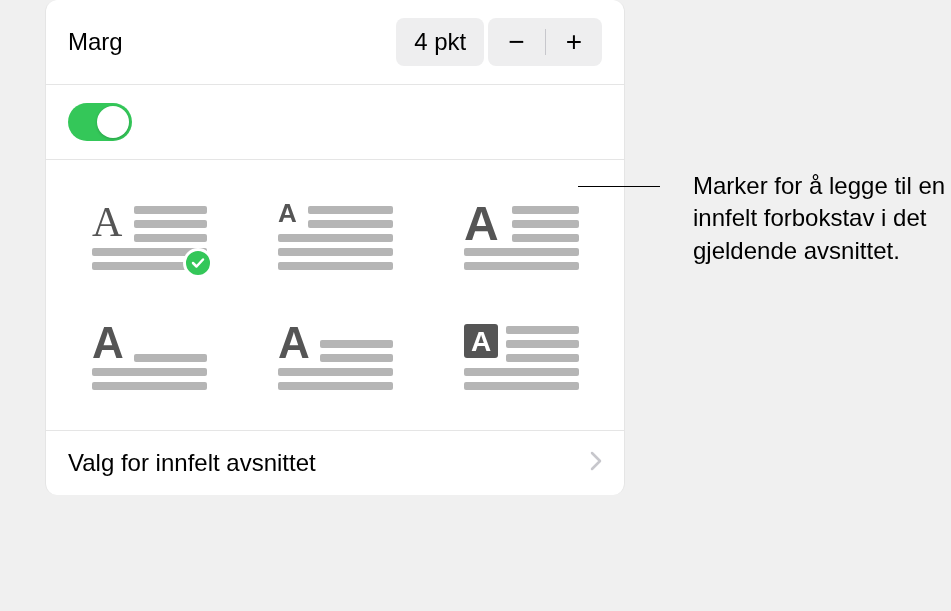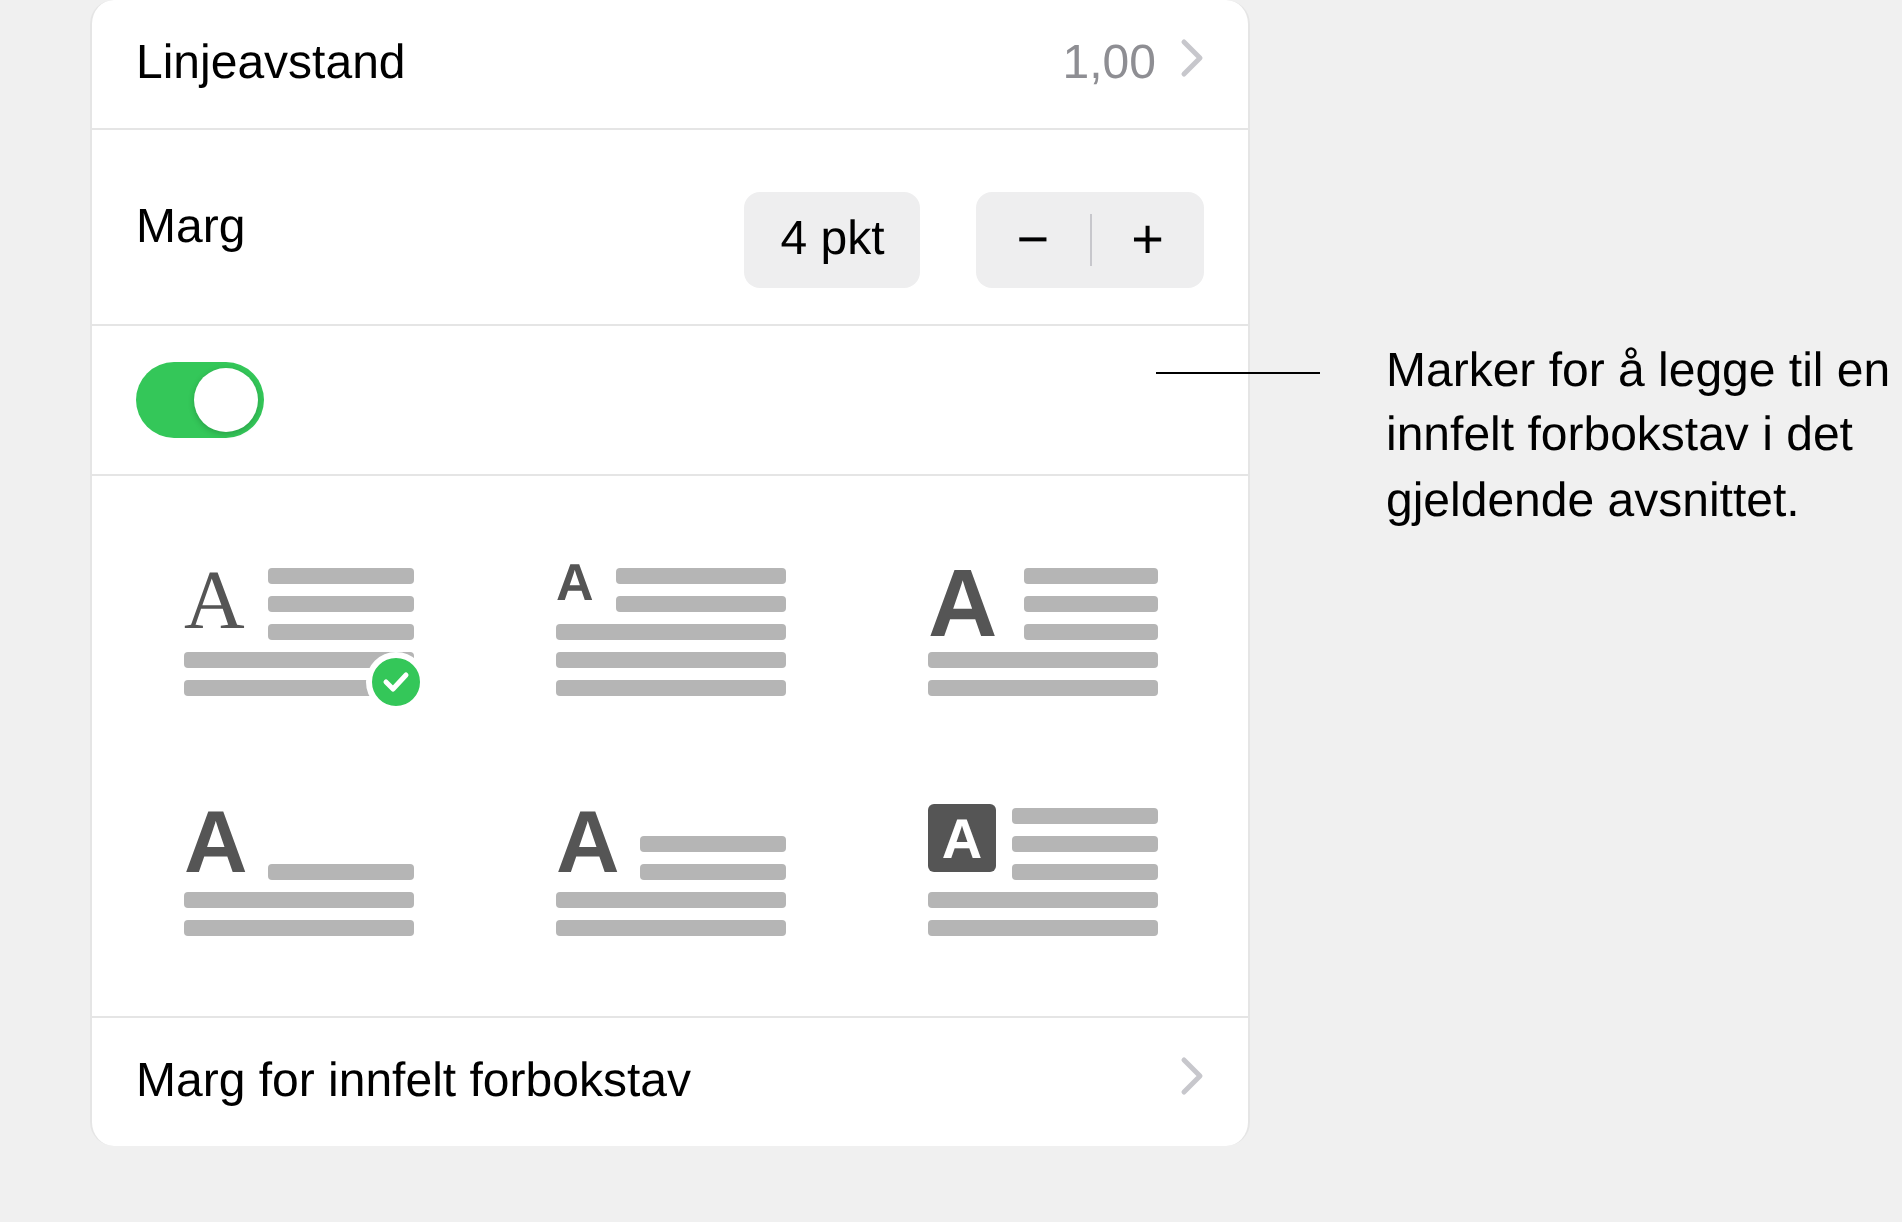--- a/index.html
+++ b/index.html
@@ -43,22 +43,21 @@
     .value-text {
       color: #8e8e93;
       font-size: 24px;
     }
     .chevron {
       color: #c7c7cc;
     }
     .marg-controls {
       display: flex;
       align-items: center;
-      gap: 28px;
-      margin-top: 13px;
+      gap: 4px;
     }
     .marg-value {
       background: #eeeeef;
       border-radius: 8px;
       padding: 10px 18px;
       font-size: 24px;
       color: #000;
     }
     .stepper {
       display: flex;
@@ -159,31 +158,20 @@
       width: 82px;
       height: 1px;
       background: #000;
     }
   </style>
 </head>
 <body>
 
 <div class="panel">
 
-  <div class="row">
-    <span class="row-label">Linjeavstand</span>
-    <div class="row-value">
-      <span class="value-text">1,00</span>
-      <span class="chevron">
-        <svg width="12" height="20" viewBox="0 0 12 20">
-            <path d="M2 2 L10 10 L2 18" stroke="#c7c7cc" stroke-width="2.5" fill="none" stroke-linecap="round" stroke-linejoin="round"></path>
-          </svg>
-      </span>
-    </div>
-  </div>
 
   <div class="row">
     <span class="row-label">Marg</span>
     <div class="marg-controls">
       <div class="marg-value">4 pkt</div>
       <div class="stepper">
         <div class="stepper-btn">−</div>
         <div class="stepper-divider"></div>
         <div class="stepper-btn">+</div>
       </div>
@@ -275,21 +263,21 @@
           <rect x="42" y="34" width="73" height="8" fill="#b5b5b5" rx="2"></rect>
           <rect x="0" y="48" width="115" height="8" fill="#b5b5b5" rx="2"></rect>
           <rect x="0" y="62" width="115" height="8" fill="#b5b5b5" rx="2"></rect>
         </svg>
       </div>
     </div>
 
   </div>
 
   <div class="options-row">
-    <span class="row-label">Marg for innfelt forbokstav</span>
+    <span class="row-label">Valg for innfelt avsnittet</span>
     <span class="chevron">
       <svg width="12" height="20" viewBox="0 0 12 20">
           <path d="M2 2 L10 10 L2 18" stroke="#c7c7cc" stroke-width="2.5" fill="none" stroke-linecap="round" stroke-linejoin="round"></path>
         </svg>
     </span>
   </div>
 
 </div>
 
 <div class="callout-line"></div>

